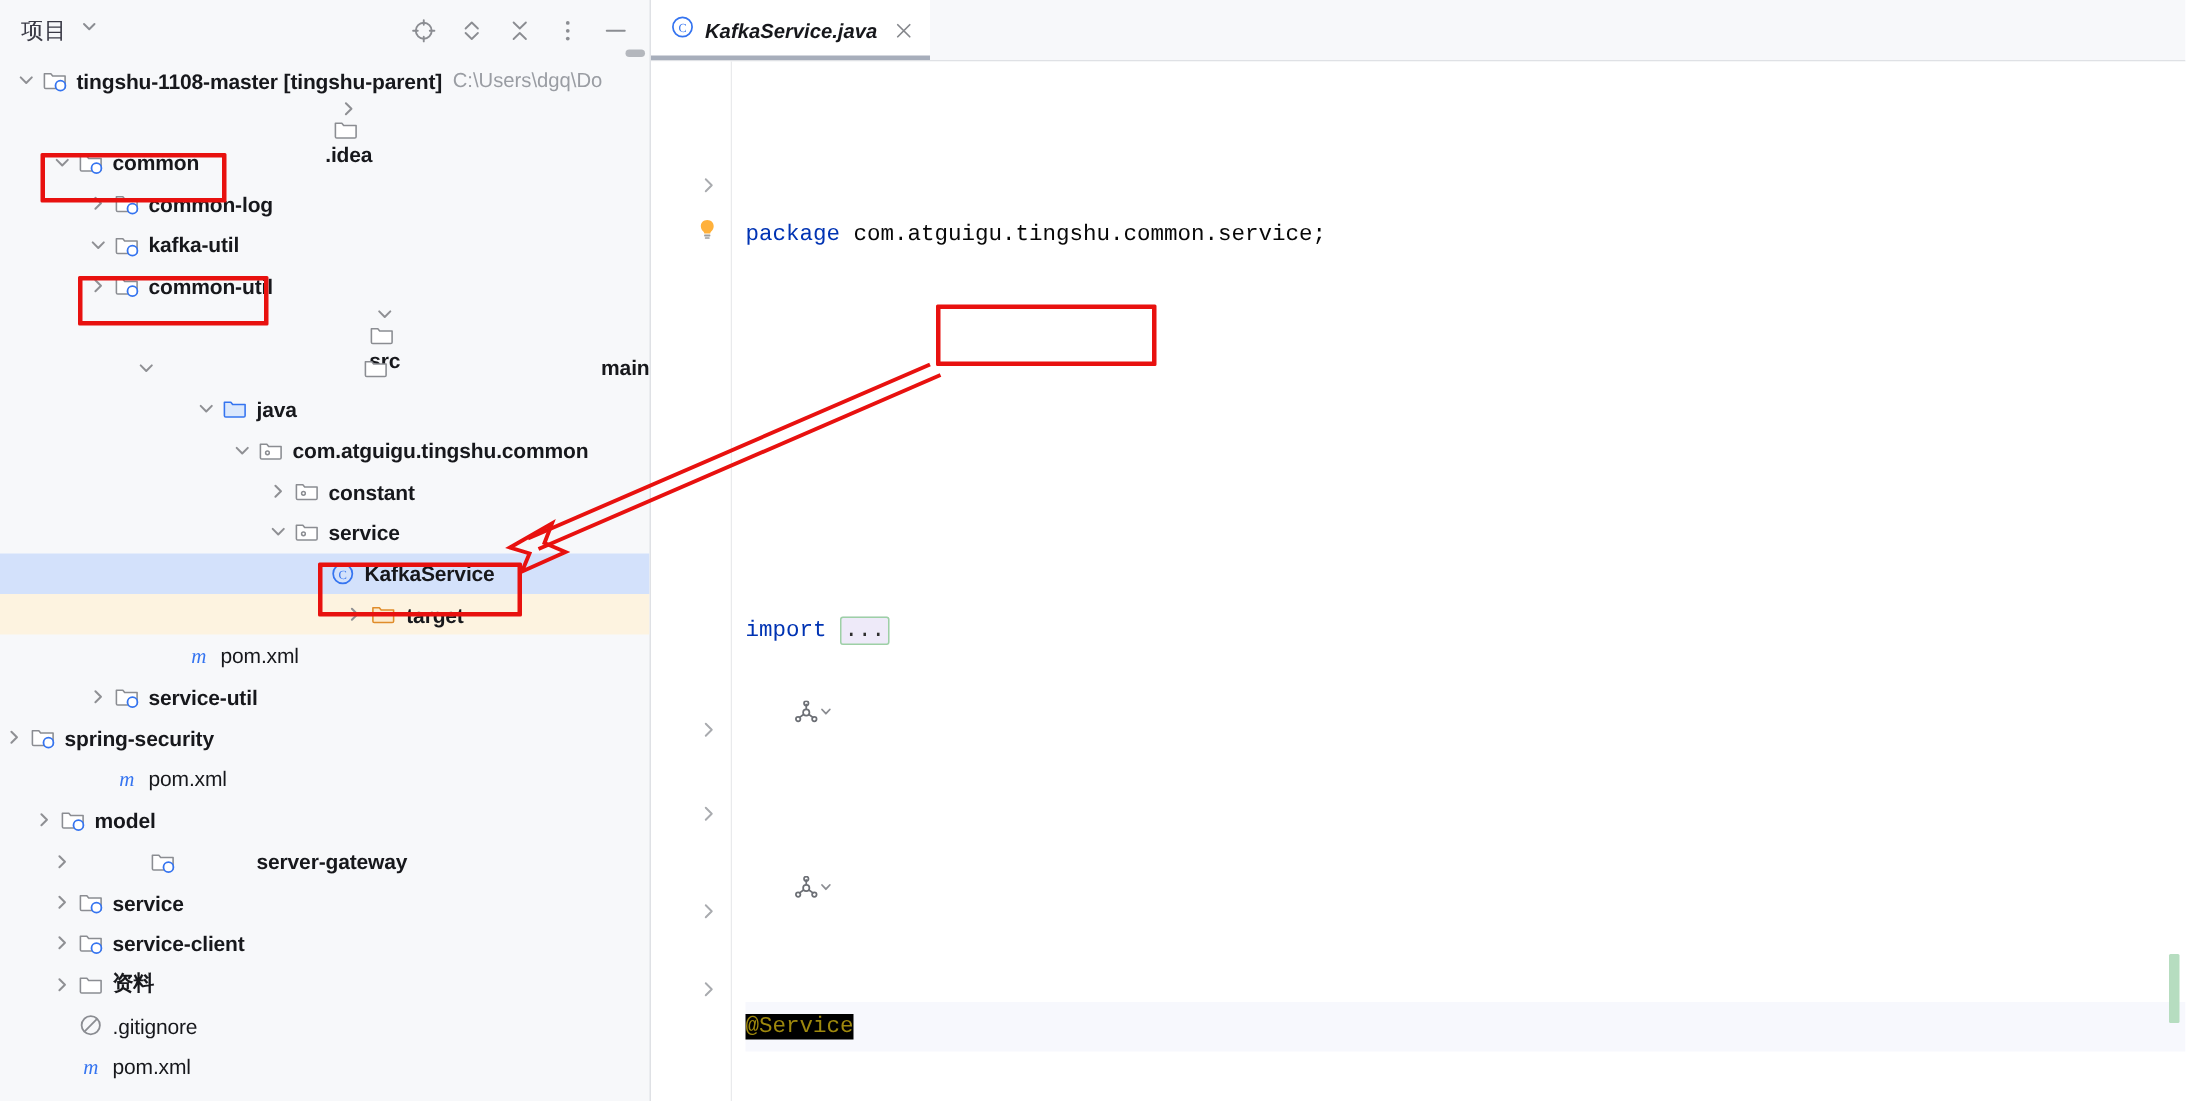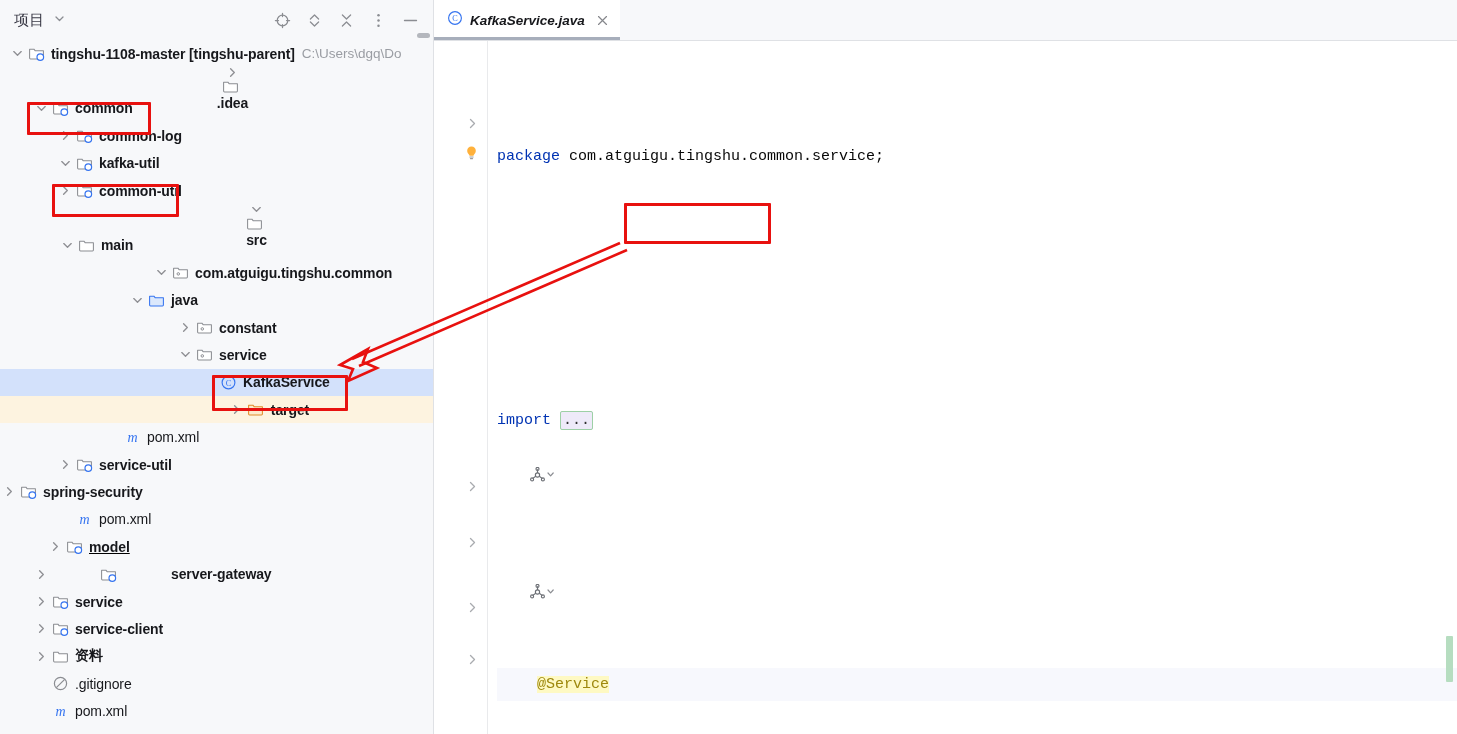--- a/index.html
+++ b/index.html
@@ -124,21 +124,21 @@
     color:#080808;
     padding-left:9px;
     white-space:pre;
   }
   .cline{height:33px;line-height:33px;white-space:pre;position:relative;}
   .cline.hl{background:#f7f8fd;}
 
   
   .kw{color:#0033b3;}
   .anno{color:#9e880d;}
-  .anno-bg{background:#fef9c3;margin-left:40px;}
+  .anno-bg{background:#000000;}
   .imp-fold{background:#eeeaf9;border:1px solid #9dd0a6;border-radius:2px;padding:0 2px;color:#2f2f2f;}
 
   .gut-fold{
     position:absolute;left:30px;width:16px;height:16px;
     display:flex;align-items:center;justify-content:center;
     color:#a9abaf;cursor:pointer;
   }
   .gut-bulb{
     position:absolute;left:28px;width:18px;height:18px;cursor:pointer;
   }
@@ -302,59 +302,59 @@
               <path d="M1.8 3.6l3.7 3.7 3.7-3.7" fill="none" stroke="#8f9094" stroke-width="1.35" stroke-linecap="round" stroke-linejoin="round"></path>
             </svg>
           </span>
           <span class="ico">
             <svg width="17" height="17" viewBox="0 0 17 17">
               <path d="M1.6 4.2h4.3l1.2 1.5h8.3v7.4a.9.9 0 0 1-.9.9H2.5a.9.9 0 0 1-.9-.9z" fill="#fff" stroke="#8b8d92" stroke-width="1.05" stroke-linejoin="round"></path>
             </svg>
           </span>
           <span class="lbl bold">src</span>
         </div>
-        <div class="row" style="padding-left: 58px;">
+        <div class="row" style="padding-left: 88px; justify-content: space-between;">
           <span class="arrow">
             <svg width="11" height="11" viewBox="0 0 11 11">
               <path d="M1.8 3.6l3.7 3.7 3.7-3.7" fill="none" stroke="#8f9094" stroke-width="1.35" stroke-linecap="round" stroke-linejoin="round"></path>
             </svg>
           </span>
           <span class="ico">
             <svg width="17" height="17" viewBox="0 0 17 17">
               <path d="M1.6 4.2h4.3l1.2 1.5h8.3v7.4a.9.9 0 0 1-.9.9H2.5a.9.9 0 0 1-.9-.9z" fill="#fff" stroke="#8b8d92" stroke-width="1.05" stroke-linejoin="round"></path>
             </svg>
           </span>
           <span class="lbl bold">main</span>
         </div>
+        <div class="row" style="padding-left: 128px;">
+          <span class="arrow">
+            <svg width="11" height="11" viewBox="0 0 11 11">
+              <path d="M1.8 3.6l3.7 3.7 3.7-3.7" fill="none" stroke="#8f9094" stroke-width="1.35" stroke-linecap="round" stroke-linejoin="round"></path>
+            </svg>
+          </span>
+          <span class="ico">
+            <svg width="17" height="17" viewBox="0 0 17 17">
+              <path d="M1.6 4.2h4.3l1.2 1.5h8.3v7.4a.9.9 0 0 1-.9.9H2.5a.9.9 0 0 1-.9-.9z" fill="#dbe8fc" stroke="#3574f0" stroke-width="1.05" stroke-linejoin="round"></path>
+            </svg>
+          </span>
+          <span class="lbl bold">java</span>
+        </div>
         <div class="row" style="padding-left: 152px;">
           <span class="arrow">
             <svg width="11" height="11" viewBox="0 0 11 11">
               <path d="M1.8 3.6l3.7 3.7 3.7-3.7" fill="none" stroke="#8f9094" stroke-width="1.35" stroke-linecap="round" stroke-linejoin="round"></path>
             </svg>
           </span>
           <span class="ico">
             <svg width="17" height="17" viewBox="0 0 17 17">
               <path d="M1.6 4.2h4.3l1.2 1.5h8.3v7.4a.9.9 0 0 1-.9.9H2.5a.9.9 0 0 1-.9-.9z" fill="#fff" stroke="#8b8d92" stroke-width="1.05" stroke-linejoin="round"></path>
               <circle cx="6.3" cy="9.9" r="1.25" fill="none" stroke="#8b8d92" stroke-width="1"></circle>
             </svg>
           </span>
           <span class="lbl bold">com.atguigu.tingshu.common</span>
-        </div>
-        <div class="row" style="padding-left: 128px;">
-          <span class="arrow">
-            <svg width="11" height="11" viewBox="0 0 11 11">
-              <path d="M1.8 3.6l3.7 3.7 3.7-3.7" fill="none" stroke="#8f9094" stroke-width="1.35" stroke-linecap="round" stroke-linejoin="round"></path>
-            </svg>
-          </span>
-          <span class="ico">
-            <svg width="17" height="17" viewBox="0 0 17 17">
-              <path d="M1.6 4.2h4.3l1.2 1.5h8.3v7.4a.9.9 0 0 1-.9.9H2.5a.9.9 0 0 1-.9-.9z" fill="#dbe8fc" stroke="#3574f0" stroke-width="1.05" stroke-linejoin="round"></path>
-            </svg>
-          </span>
-          <span class="lbl bold">java</span>
         </div>
         <div class="row" style="padding-left: 176px;">
           <span class="arrow">
             <svg width="11" height="11" viewBox="0 0 11 11">
               <path d="M3.6 1.8l3.7 3.7-3.7 3.7" fill="none" stroke="#8f9094" stroke-width="1.35" stroke-linecap="round" stroke-linejoin="round"></path>
             </svg>
           </span>
           <span class="ico">
             <svg width="17" height="17" viewBox="0 0 17 17">
               <path d="M1.6 4.2h4.3l1.2 1.5h8.3v7.4a.9.9 0 0 1-.9.9H2.5a.9.9 0 0 1-.9-.9z" fill="#fff" stroke="#8b8d92" stroke-width="1.05" stroke-linejoin="round"></path>
@@ -439,21 +439,21 @@
         </div>
         <div class="row" style="padding-left: 56px;">
           <span class="arrow empty"></span>
           <span class="ico">
             <svg width="17" height="17" viewBox="0 0 17 17">
               <text x="8.5" y="13" font-size="14" text-anchor="middle" fill="#3574f0" font-style="italic" font-family="Liberation Serif, serif">m</text>
             </svg>
           </span>
           <span class="lbl plain">pom.xml</span>
         </div>
-        <div class="row" style="padding-left: 46px; text-decoration: underline;">
+        <div class="row" style="padding-left: 20px;">
           <span class="arrow">
             <svg width="11" height="11" viewBox="0 0 11 11">
               <path d="M3.6 1.8l3.7 3.7-3.7 3.7" fill="none" stroke="#8f9094" stroke-width="1.35" stroke-linecap="round" stroke-linejoin="round"></path>
             </svg>
           </span>
           <span class="ico">
             <svg width="17" height="17" viewBox="0 0 17 17">
               <path d="M1.6 4.2h4.3l1.2 1.5h8.3v7.4a.9.9 0 0 1-.9.9H2.5a.9.9 0 0 1-.9-.9z" fill="#fff" stroke="#8b8d92" stroke-width="1.05" stroke-linejoin="round"></path>
               <circle cx="12.3" cy="12.1" r="3.3" fill="#fff" stroke="#3574f0" stroke-width="1.2"></circle>
             </svg>

